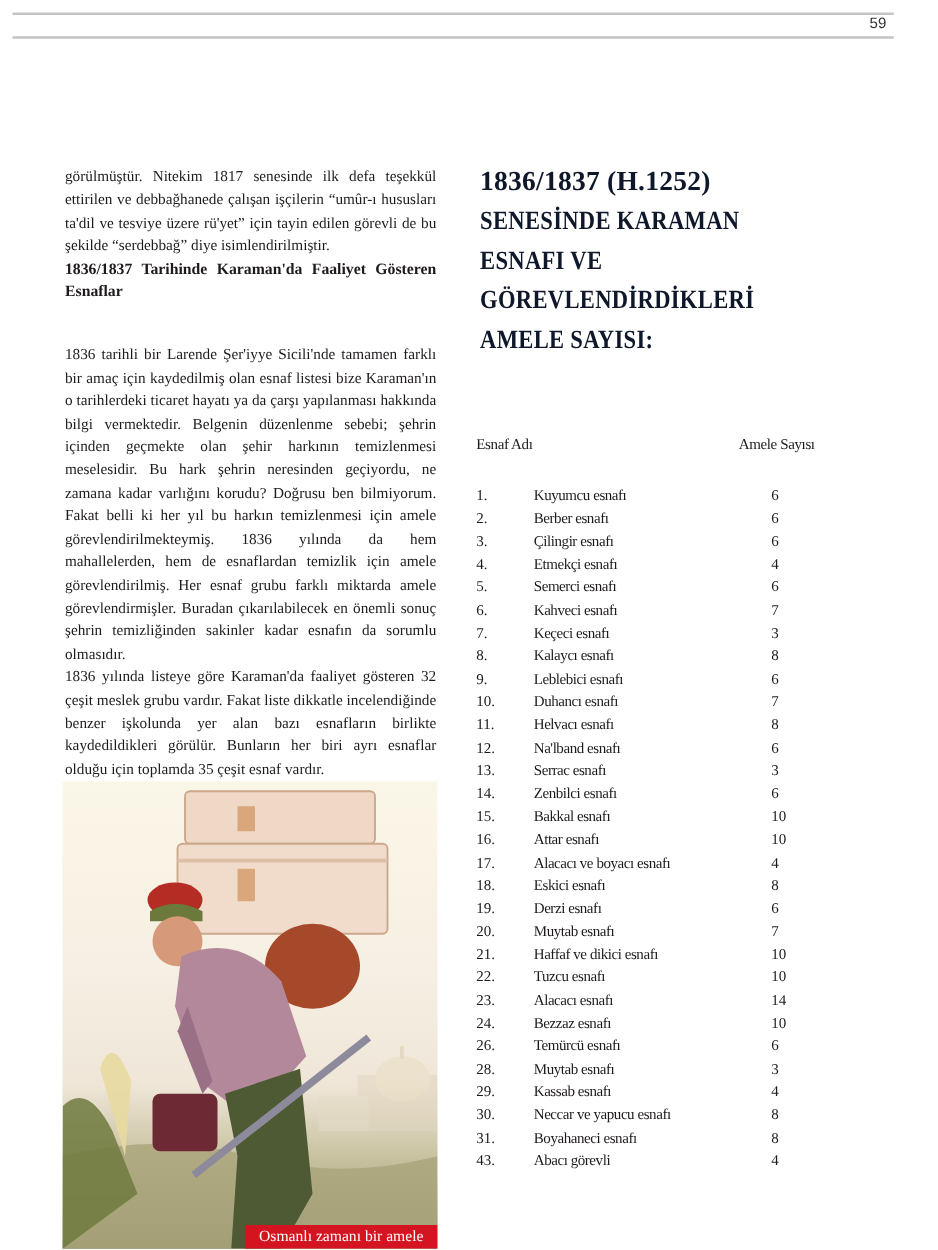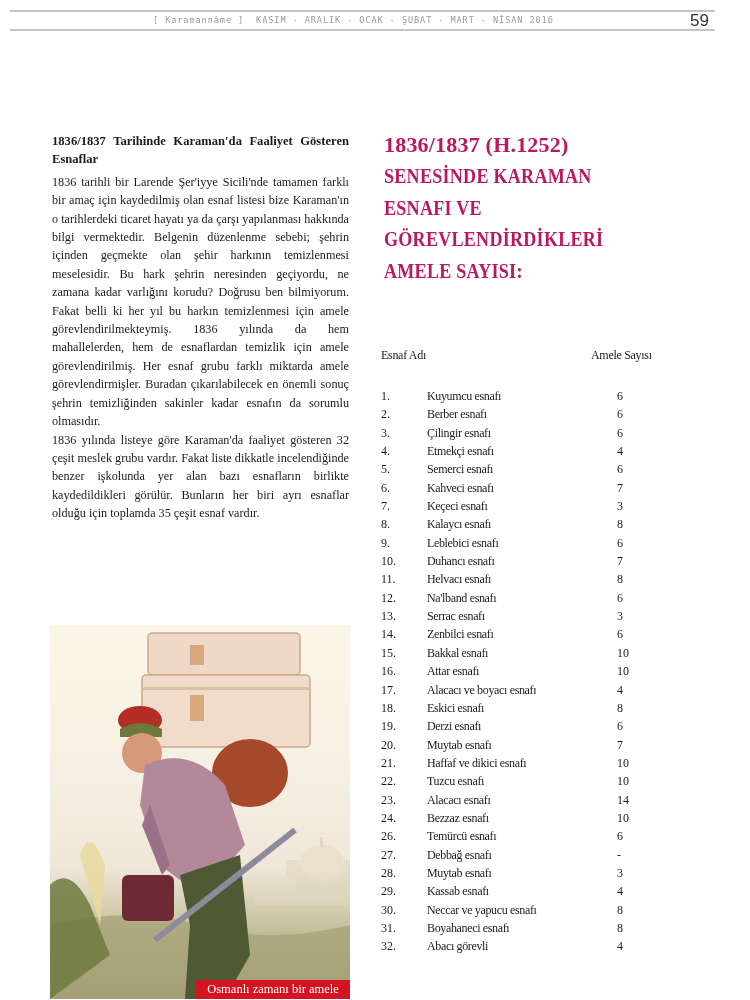--- a/index.html
+++ b/index.html
@@ -5,61 +5,59 @@
     * { margin:0; padding:0; box-sizing:border-box; }
     html, body { width:750px; height:1000px; background:#ffffff; overflow:hidden; }
     body { position:relative; font-family:"Liberation Serif", "DejaVu Serif", serif; color:#1e1a1a; }
 
     .header { position:absolute; left:10px; top:0; width:705px; height:32px; }
     .header .line { position:absolute; left:0; width:705px; height:2px; background:#c4c4c4; }
     .header .line.top { top:10px; }
     .header .line.bottom { top:29px; }
     .header .running { position:absolute; left:143px; top:15px; font-family:"DejaVu Sans Mono","Liberation Mono",monospace; font-size:8.6px; letter-spacing:0.9px; color:#9a9a9a; white-space:nowrap; }
     .header .running .mag { margin-right:12px; }
-    .header .page-no { position:absolute; right:6px; top:11px; font-family:"Liberation Sans","DejaVu Sans",sans-serif; font-size:17px; color:#333; }
+    .header .page-no { position:absolute; right:6px; top:11px; font-family:"Liberation Sans","DejaVu Sans",sans-serif; font-size:12px; color:#333; }
 
     .left-col { position:absolute; left:52px; top:132px; width:297px; font-size:12.2px; line-height:18.4px; text-align:justify; }
     .left-col p { margin:0; }
     .left-col h3 { font-size:12.6px; font-weight:bold; line-height:18.4px; text-align:justify; }
-    .left-col p.after-h { margin-top:4px; }
+    .left-col p.after-h { margin-top:32px; }
 
     .figure { position:absolute; left:50px; top:625px; width:300px; height:374px; overflow:hidden;
       background: linear-gradient(180deg, #fbf7e8 0%, #f6efe3 40%, #efe6d8 65%, #c9c3a2 80%, #8e8a60 100%); }
     .figure svg { position:absolute; left:0; top:0; }
     .caption { position:absolute; right:0; bottom:0; width:154px; height:19px; background:#d41420; color:#ffffff;
       font-size:12.5px; line-height:19px; text-align:center; font-family:"Liberation Serif","DejaVu Serif",serif; }
 
-    .title { position:absolute; left:384px; top:128px; width:320px; color:#be185d; font-weight:bold;
+    .title { position:absolute; left:384px; top:128px; width:320px; color:#0f172a; font-weight:bold;
       font-family:"Liberation Serif","DejaVu Serif",serif; }
     .title .l1 { font-size:22px; line-height:33px; letter-spacing:0.2px; }
     .title .lx { font-size:21px; line-height:31.5px; transform:scaleX(0.86); transform-origin:left; white-space:nowrap; letter-spacing:0.3px; }
 
     .table { position:absolute; left:381px; top:348px; width:320px; font-size:12px; }
     .table .thead { position:relative; height:18px; }
     .table .thead .c-name { position:absolute; left:0; top:0; letter-spacing:-0.3px;text-align:center; }
     .table .thead .c-count { position:absolute; left:210px; top:0; letter-spacing:-0.3px; }
     .table .rows { position:absolute; left:0; top:39px; width:320px; }
     .table .row { position:relative; height:18.35px; line-height:18.35px; }
     .table .row .num { position:absolute; left:0; }
     .table .row .name { position:absolute; left:46px; letter-spacing:-0.35px; white-space:nowrap; }
     .table .row .val { position:absolute; left:236px; }
   </style>
 </head>
 <body>
 
 <div class="header">
   <div class="line top"></div>
-  <div class="running">
-    <span class="mag">[ Karamannâme ]</span><span>KASIM - ARALIK - OCAK - ŞUBAT - MART - NİSAN  2016</span>
-  </div>
   <div class="page-no">59</div>
   <div class="line bottom"></div>
 </div>
 
 <div class="left-col">
+  <p>görülmüştür. Nitekim 1817 senesinde ilk defa teşekkül ettirilen ve debbağhanede çalışan işçilerin “umûr-ı hususları ta'dil ve tesviye üzere rü'yet” için tayin edilen görevli de bu şekilde “serdebbağ” diye isimlendirilmiştir.</p>
   <h3>1836/1837 Tarihinde Karaman'da Faaliyet Gösteren Esnaflar</h3>
   <p class="after-h">1836 tarihli bir Larende Şer'iyye Sicili'nde tamamen farklı bir amaç için kaydedilmiş olan esnaf listesi bize Karaman'ın o tarihlerdeki ticaret hayatı ya da çarşı yapılanması hakkında bilgi vermektedir. Belgenin düzenlenme sebebi; şehrin içinden geçmekte olan şehir harkının temizlenmesi meselesidir. Bu hark şehrin neresinden geçiyordu, ne zamana kadar varlığını korudu? Doğrusu ben bilmiyorum. Fakat belli ki her yıl bu harkın temizlenmesi için amele görevlendirilmekteymiş. 1836 yılında da hem mahallelerden, hem de esnaflardan temizlik için amele görevlendirilmiş. Her esnaf grubu farklı miktarda amele görevlendirmişler. Buradan çıkarılabilecek en önemli sonuç şehrin temizliğinden sakinler kadar esnafın da sorumlu olmasıdır.</p>
   <p>1836 yılında listeye göre Karaman'da faaliyet gösteren 32 çeşit meslek grubu vardır. Fakat liste dikkatle incelendiğinde benzer işkolunda yer alan bazı esnafların birlikte kaydedildikleri görülür. Bunların her biri ayrı esnaflar olduğu için toplamda 35 çeşit esnaf vardır.</p>
 </div>
 
 <div class="figure">
   <svg width="300" height="374" viewBox="0 0 300 374">
 
     <g opacity="0.55">
       <rect x="236" y="235" width="64" height="45" fill="#e0d6c0"></rect>
@@ -229,43 +227,38 @@
         <span class="num">24.</span>
         <span class="name">Bezzaz esnafı</span>
         <span class="val">10</span>
       </div>
       <div class="row">
         <span class="num">26.</span>
         <span class="name">Temürcü esnafı</span>
         <span class="val">6</span>
       </div>
       <div class="row">
-        <span class="num">27.</span>
-        <span class="name">Debbağ esnafı</span>
-        <span class="val">-</span>
-      </div>
-      <div class="row">
         <span class="num">28.</span>
         <span class="name">Muytab esnafı</span>
         <span class="val">3</span>
       </div>
       <div class="row">
         <span class="num">29.</span>
         <span class="name">Kassab esnafı</span>
         <span class="val">4</span>
       </div>
       <div class="row">
         <span class="num">30.</span>
         <span class="name">Neccar ve yapucu esnafı</span>
         <span class="val">8</span>
       </div>
       <div class="row">
         <span class="num">31.</span>
         <span class="name">Boyahaneci esnafı</span>
         <span class="val">8</span>
       </div>
       <div class="row">
-        <span class="num">32.</span>
+        <span class="num">43.</span>
         <span class="name">Abacı görevli</span>
         <span class="val">4</span>
       </div>
     </div>
 </div>
 
 </body></html>

